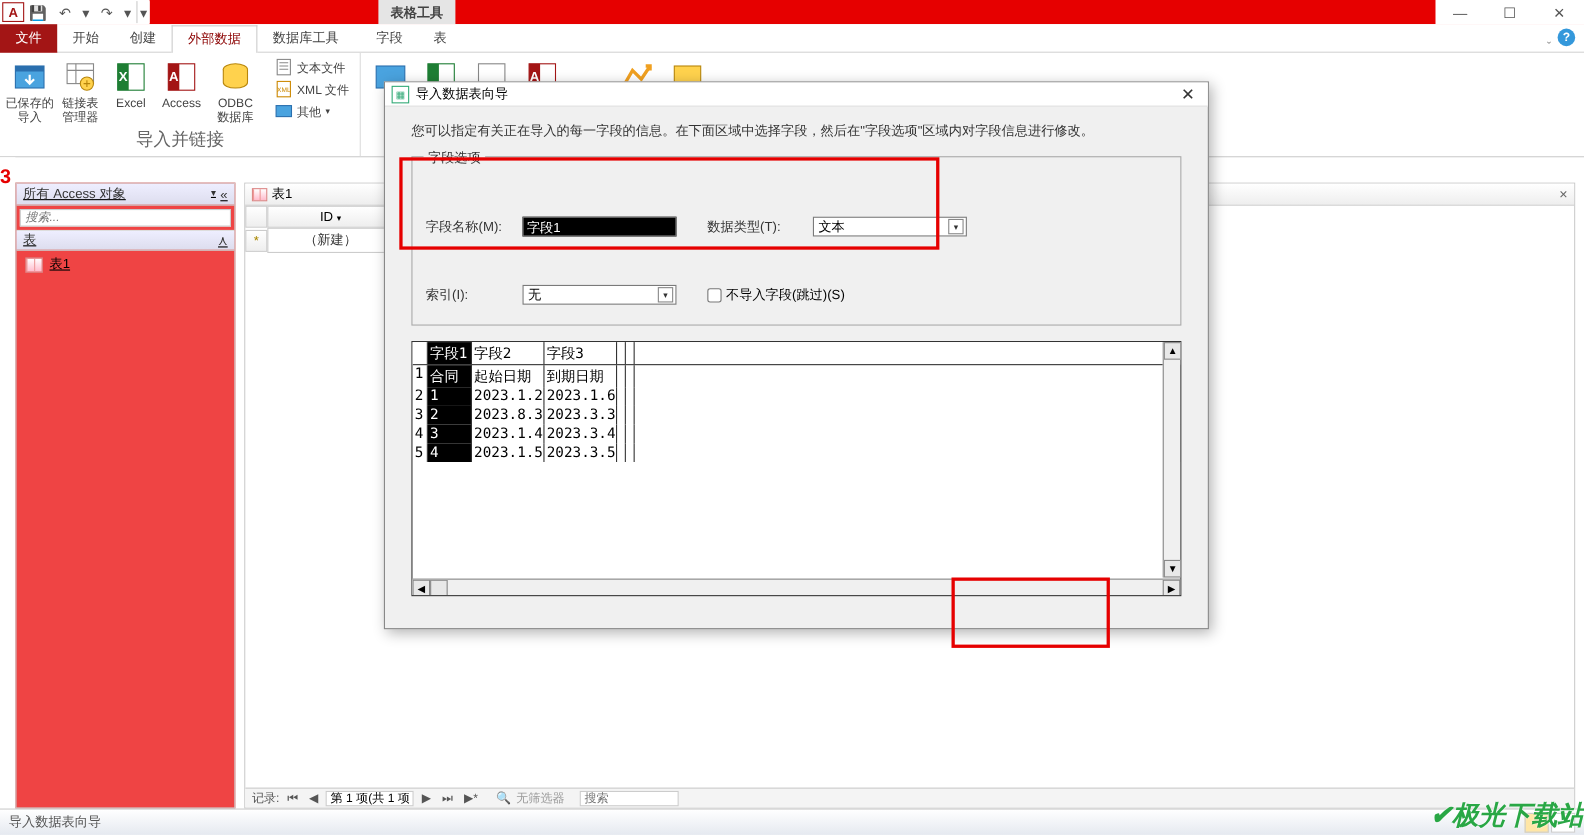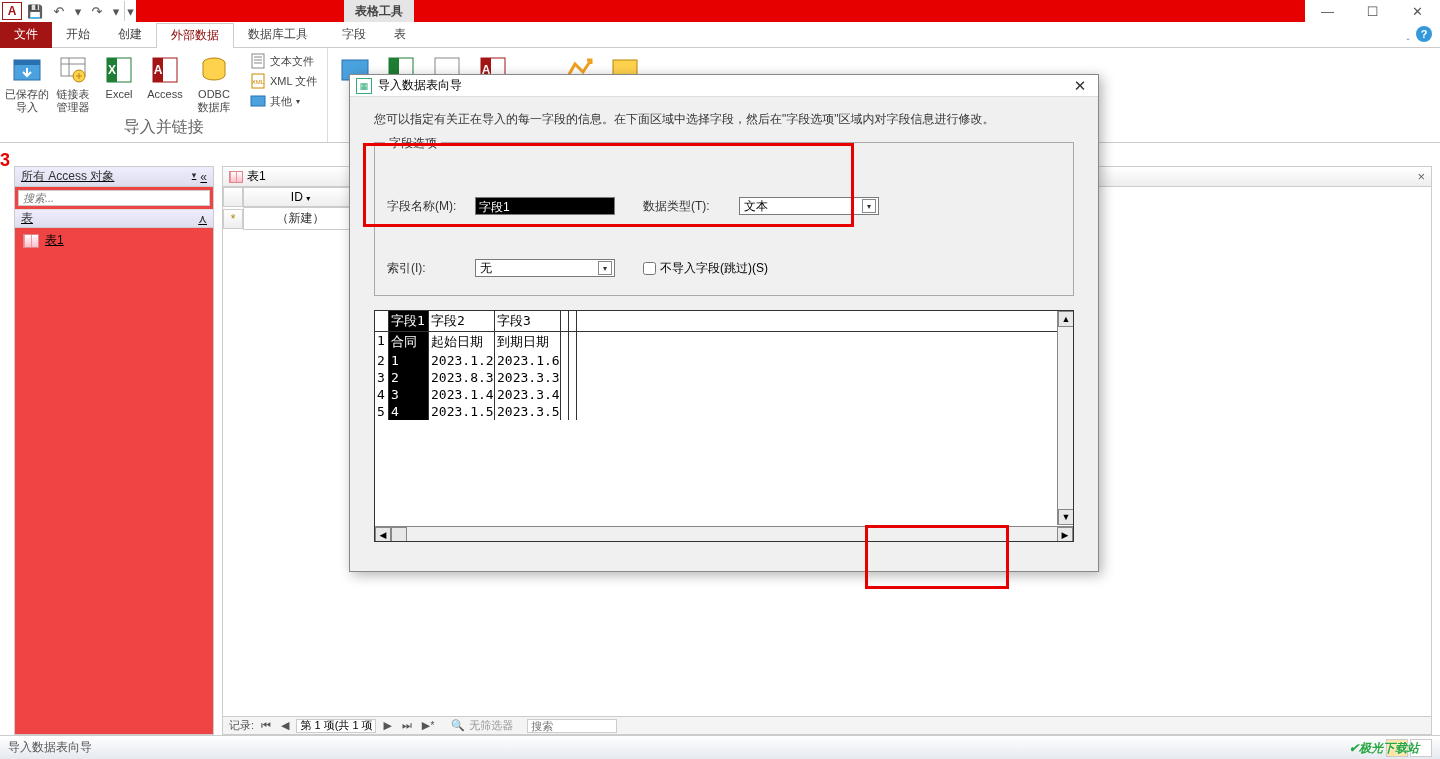--- a/index.html
+++ b/index.html
@@ -104,21 +104,21 @@
 .hscroll { position: absolute; bottom: -1px; left: 0; right: 0; height: 16px; border-top: 1px solid #888; background: #f0f0f0; display: flex; justify-content: space-between; }
 .sc-btn { width: 16px; height: 16px; border: 1px solid #888; background: #e8e8e8; font-size: 9px; display: flex; align-items: center; justify-content: center; cursor: pointer; }
 .sc-thumb { width: 16px; height: 16px; border: 1px solid #888; background: #e8e8e8; }
 .vscroll { position: absolute; top: 0; right: 0; bottom: 16px; width: 16px; border-left: 1px solid #888; background: #f0f0f0; display:flex; flex-direction:column; justify-content:space-between;}
 
 .dlg-buttons { position: absolute; bottom: 16px; right: 24px; display: flex; gap: 14px; }
 .dlg-btn { width: 96px; height: 22px; border: 1px solid #888; background: linear-gradient(#fff, #e5e5e5); font-size: 12px; cursor: pointer; display: flex; align-items: center; justify-content: center; }
 .dlg-btn.primary { border: 2px solid #2a6fd6; }
 .dlg-btn.disabled { color: #999; }
 
-.watermark { position: absolute; right: 21px; bottom: 2px; color: #29a745; font-style: italic; font-size: 12px; font-weight: bold; text-shadow: 0 0 2px #fff; }
+.watermark { position: absolute; right: 0; bottom: 2px; color: #29a745; font-style: italic; font-size: 24px; font-weight: bold; text-shadow: 0 0 2px #fff; }
 
 
 svg.ic { width: 32px; height: 32px; }
 svg.ic16 { width: 16px; height: 16px; }
 </style>
 </head>
 <body>
 
 <div class="titlebar">
   <div class="titlebar-left">

